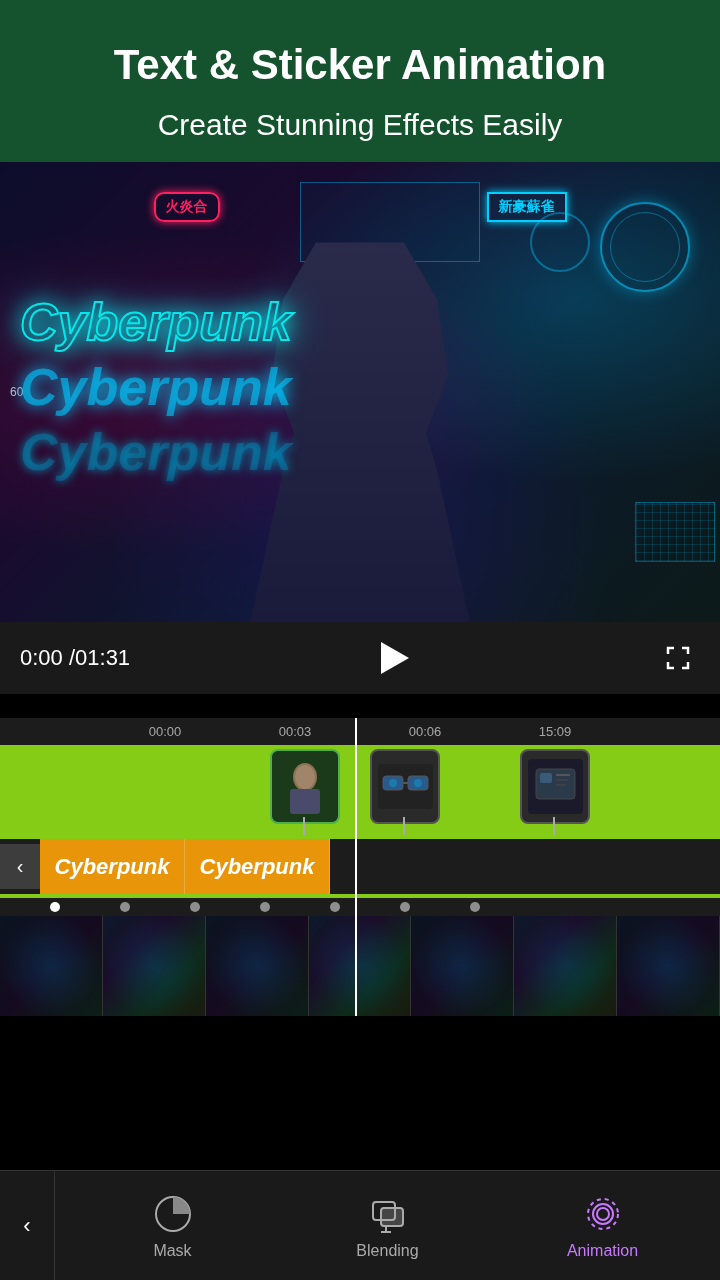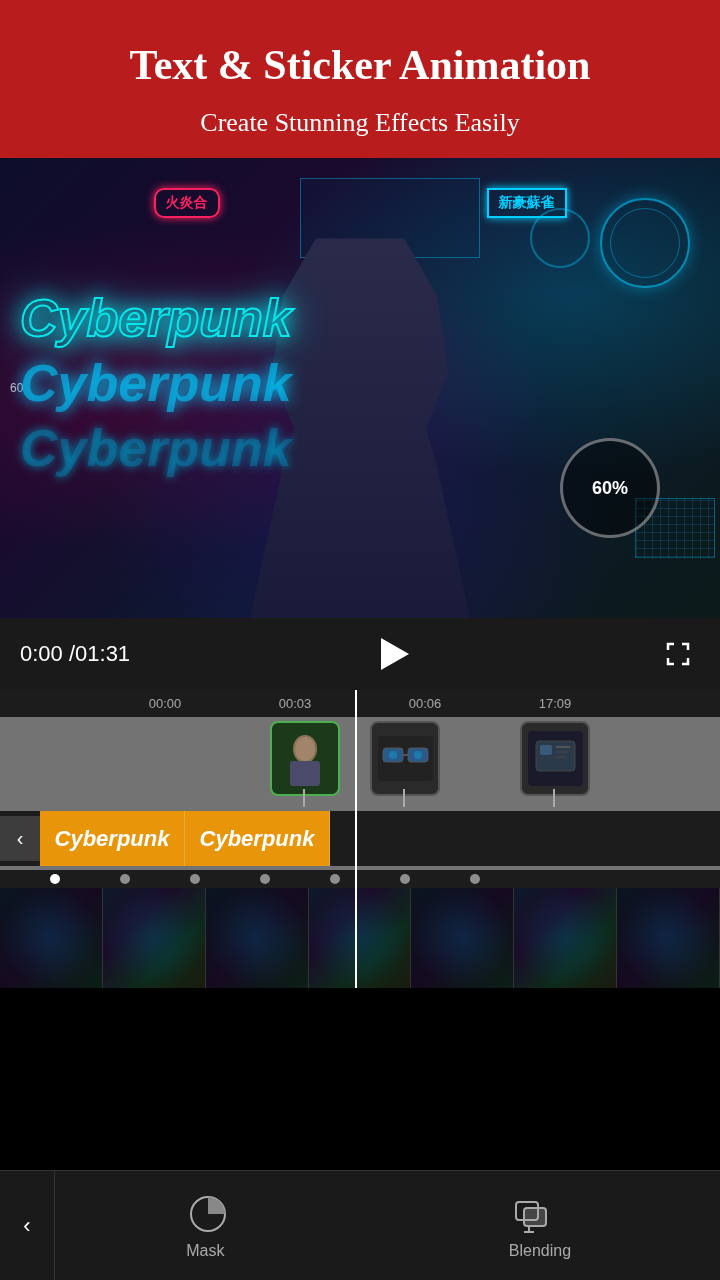--- a/index.html
+++ b/index.html
@@ -9,33 +9,32 @@
       background: #000;
       font-family: 'Arial', sans-serif;
       overflow: hidden;
       position: relative;
     }
 
     
     .header {
       text-align: center;
       padding: 40px 20px 20px;
-      background: #b91c1c;
-      font-family: Liberation Serif, serif;
+      background: #14532d;
     }
     .header-title {
       color: #fff;
       font-size: 42px;
       font-weight: 900;
       line-height: 1.2;
       margin-bottom: 12px;
     }
     .header-subtitle {
       color: #fff;
-      font-size: 26px;
+      font-size: 30px;
       font-weight: 500;
       margin-top: 18px;
     }
 
     
     .video-preview {
       width: 720px;
       height: 460px;
       background: #1a1a2e;
       position: relative;
@@ -452,20 +451,21 @@
     .toolbar-items {
       flex: 1;
       display: flex;
       justify-content: space-around;
       align-items: center;
       padding: 0 10px;
     }
     .toolbar-item {
       display: flex;
       flex-direction: column;
+      align-items: center;
       gap: 6px;
       cursor: pointer;
       min-width: 80px;
     }
     .toolbar-icon {
       width: 44px;
       height: 44px;
       display: flex;
       align-items: center;
       justify-content: center;
@@ -474,21 +474,22 @@
       font-size: 16px;
       color: #aaa;
     }
     .toolbar-label-active {
       color: #c87aff;
     }
 
     
     .timeline-container {
       position: relative;
-      background: #737373;
+      background: #84cc16;
+      margin-top: 24px;
     }
 
     
     .sticker-1 { left: 270px; }
     .sticker-2 { left: 370px; }
     .sticker-3 { left: 520px; }
 
     
     .connector {
       position: absolute;
@@ -522,23 +523,20 @@
     <div class="hud-grid"></div>
 
     <div class="timestamp-left">60</div>
 
     <div class="person"></div>
 
     <div class="cyber-text-1">Cyberpunk</div>
     <div class="cyber-text-2">Cyberpunk</div>
     <div class="cyber-text-3">Cyberpunk</div>
 
-    <div class="percent-circle">
-      <span class="percent-text">60%</span>
-    </div>
   </div>
 </div>
 
 <div class="playback-bar">
   <span class="time-display">0:00 /01:31</span>
   <div class="spacer"></div>
   <div class="play-btn">
     <div class="play-triangle"></div>
   </div>
   <div class="spacer"></div>
@@ -552,21 +550,21 @@
   </div>
 </div>
 
 <div class="timeline-container">
 
   <div class="timeline-ruler">
     <div class="ruler-marks">
       <div class="ruler-mark">00:00</div>
       <div class="ruler-mark">00:03</div>
       <div class="ruler-mark">00:06</div>
-      <div class="ruler-mark">17:09</div>
+      <div class="ruler-mark">15:09</div>
     </div>
   </div>
 
   <div class="sticker-track">
 
     <div class="sticker-item sticker-green sticker-1">
       <div class="sticker-thumb">
         <svg width="50" height="55" viewBox="0 0 50 55">
           <rect width="50" height="55" fill="#1a3a1a" rx="4"></rect>
           <ellipse cx="25" cy="18" rx="12" ry="14" fill="#8B7355"></ellipse>
@@ -673,17 +671,27 @@
         <svg width="40" height="40" viewBox="0 0 40 40">
           <rect x="5" y="8" width="22" height="18" rx="3" fill="none" stroke="#aaa" stroke-width="2"></rect>
           <rect x="13" y="14" width="22" height="18" rx="3" fill="rgba(170,170,170,0.3)" stroke="#aaa" stroke-width="2"></rect>
           <line x1="18" y1="32" x2="18" y2="38" stroke="#aaa" stroke-width="2"></line>
           <line x1="13" y1="38" x2="23" y2="38" stroke="#aaa" stroke-width="2"></line>
         </svg>
       </div>
       <span class="toolbar-label">Blending</span>
     </div>
 
+    <div class="toolbar-item">
+      <div class="toolbar-icon">
+        <svg width="40" height="40" viewBox="0 0 40 40">
+          <circle cx="20" cy="20" r="10" fill="none" stroke="#c87aff" stroke-width="2"></circle>
+          <circle cx="20" cy="20" r="15" fill="none" stroke="#c87aff" stroke-width="2" stroke-dasharray="4 4"></circle>
+          <circle cx="20" cy="20" r="6" fill="none" stroke="#c87aff" stroke-width="2"></circle>
+        </svg>
+      </div>
+      <span class="toolbar-label toolbar-label-active">Animation</span>
+    </div>
 
 
 
   </div>
 </div>
 
 </body></html>

